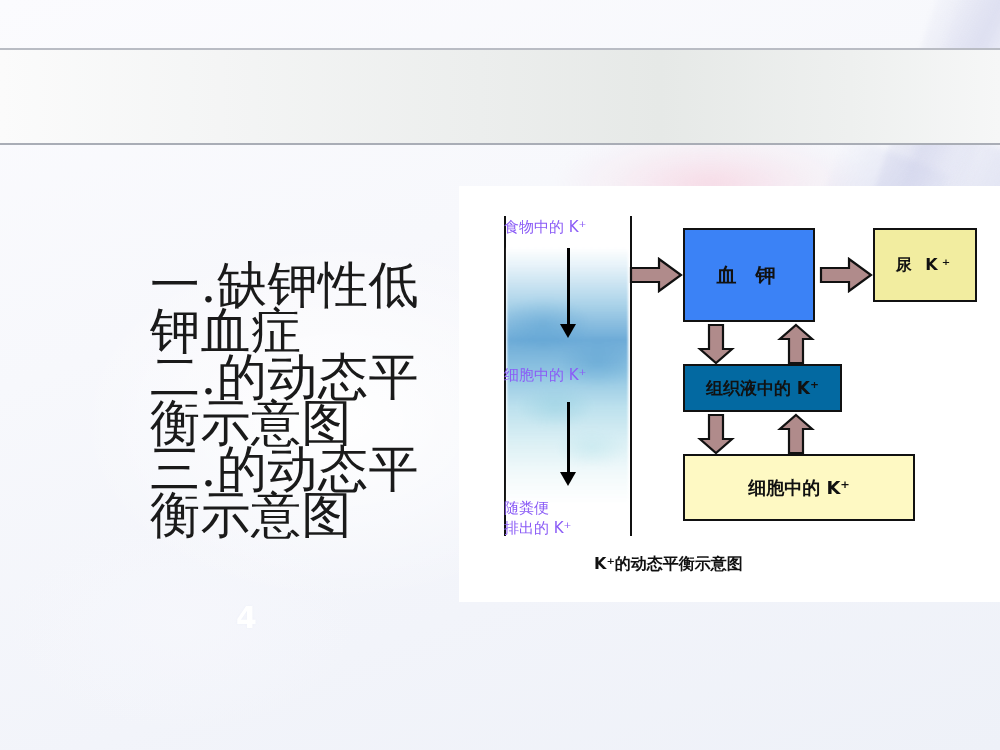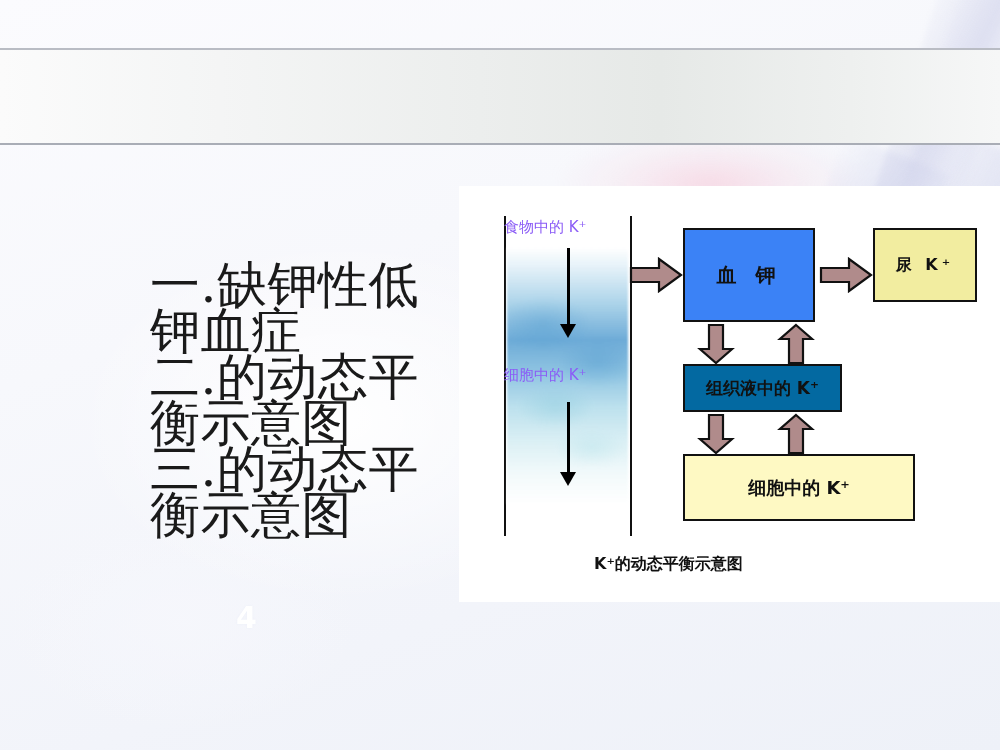--- a/index.html
+++ b/index.html
@@ -319,20 +319,24 @@
           <div class="head"></div>
       </div>
 
       <div class="tract-label l2">细胞中的 K⁺</div>
 
       <div class="tract-arrow a2">
         <div class="shaft"></div>
           <div class="head"></div>
       </div>
 
+      <div class="tract-label l3">
+        <div>随粪便</div>
+        <div>排出的 K⁺</div>
+      </div>
     </div>
 
     <div class="dbox box-blood">血 钾</div>
     <div class="dbox box-urine">尿 K⁺</div>
     <div class="dbox box-tissue">组织液中的 K⁺</div>
     <div class="dbox box-cell">细胞中的 K⁺</div>
 
     <div class="barrow" style="left:170px; top:70px;">
       <svg width="54" height="38" viewBox="0 0 54 38">
         <path d="M2 12 L30 12 L30 3 L52 19 L30 35 L30 26 L2 26 Z" fill="#b08b8b" stroke="#111" stroke-width="2.2" stroke-linejoin="miter"></path>

